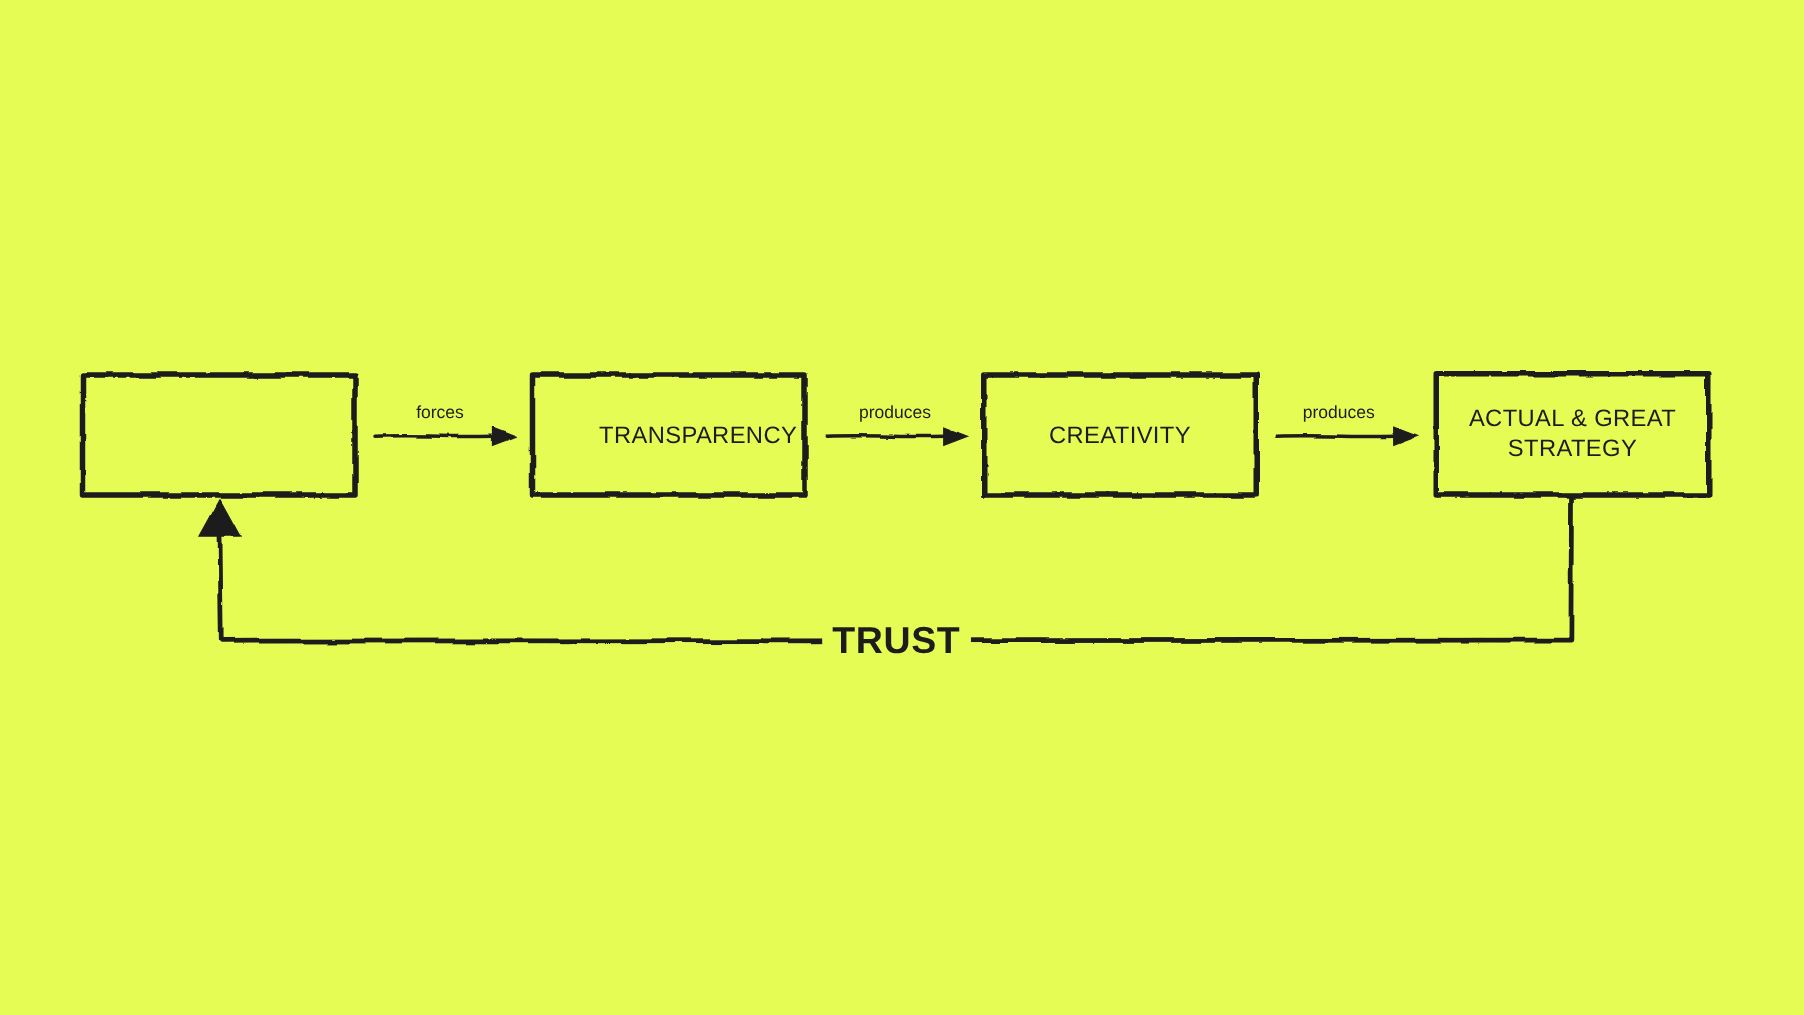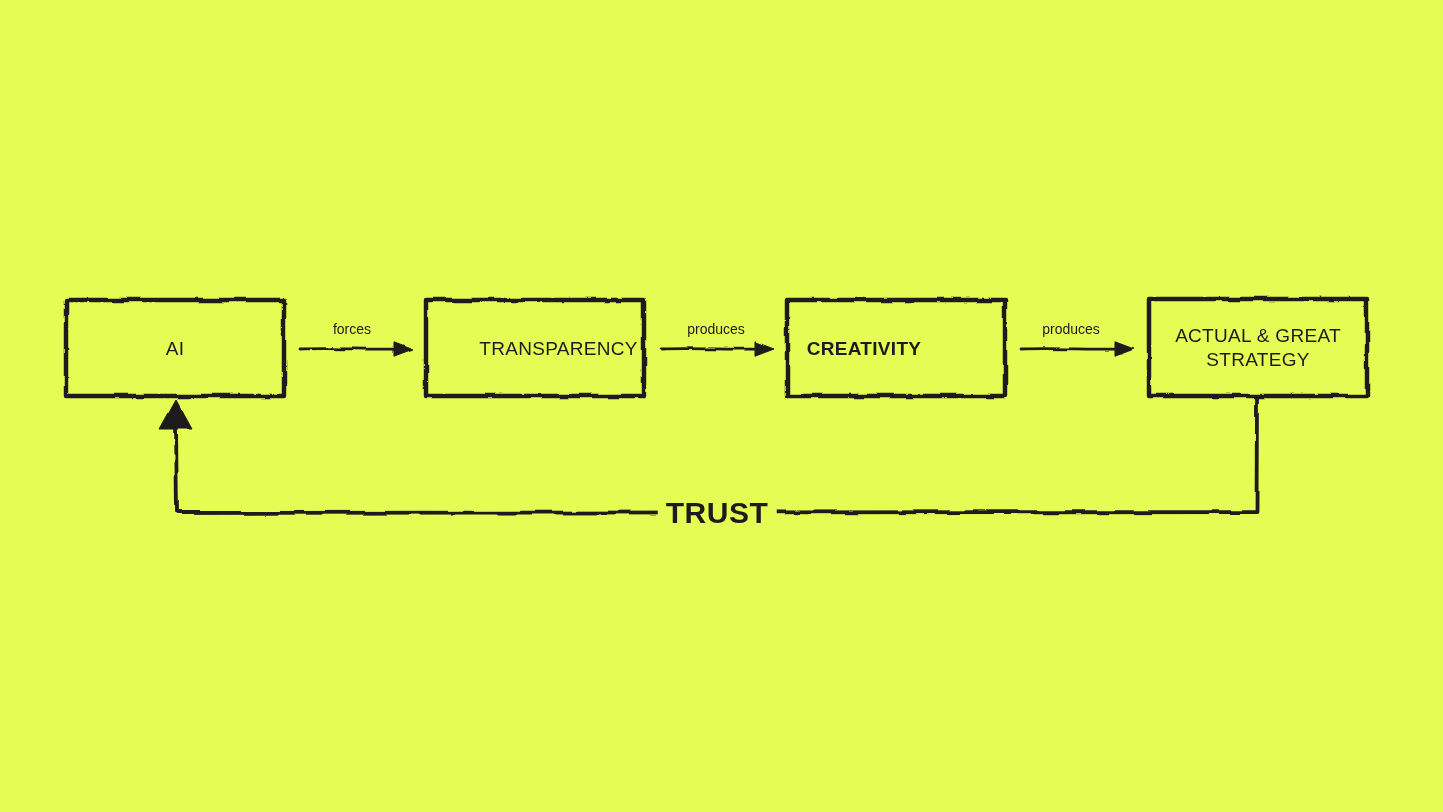--- a/index.html
+++ b/index.html
@@ -98,23 +98,22 @@
       <path class="stroke" stroke-width="2.8" d="M1021 349 C 1056 347.6, 1091 350.2, 1120 348.8"></path>
       <polygon class="fill" points="1134,349 1115,341.8 1115,356.2"></polygon>
     </g>
 
     <g filter="url(#rough2)">
       <path class="stroke" stroke-width="3.8" d="M1258 400 L1257.5 512 L177 513 L176 426"></path>
       <polygon class="fill" points="176,399 160,428 192,428"></polygon>
     </g>
   </svg>
 
-  <div class="box-label" style="left:63px; top:297px; width:224px; height:103px;">AI</div>
   <div class="box-label" style="left:423px; top:297px; width:271px; height:103px;">TRANSPARENCY</div>
-  <div class="box-label" style="left:752px; top:297px; width:224px; height:103px;font-weight:bold;">CREATIVITY</div>
+  <div class="box-label" style="left:784px; top:297px; width:224px; height:103px;">CREATIVITY</div>
   <div class="box-label" style="left:1146px; top:296px; width:224px; height:104px; padding:0 22px;">ACTUAL &amp; GREAT STRATEGY</div>
 
   <div class="connector-label" style="left:352px; top:321px;">forces</div>
   <div class="connector-label" style="left:716px; top:321px;">produces</div>
   <div class="connector-label" style="left:1071px; top:321px;text-align:right;">produces</div>
 
   <div class="trust-label" style="left:717px; top:513px;">TRUST</div>
 
 </div>
 

